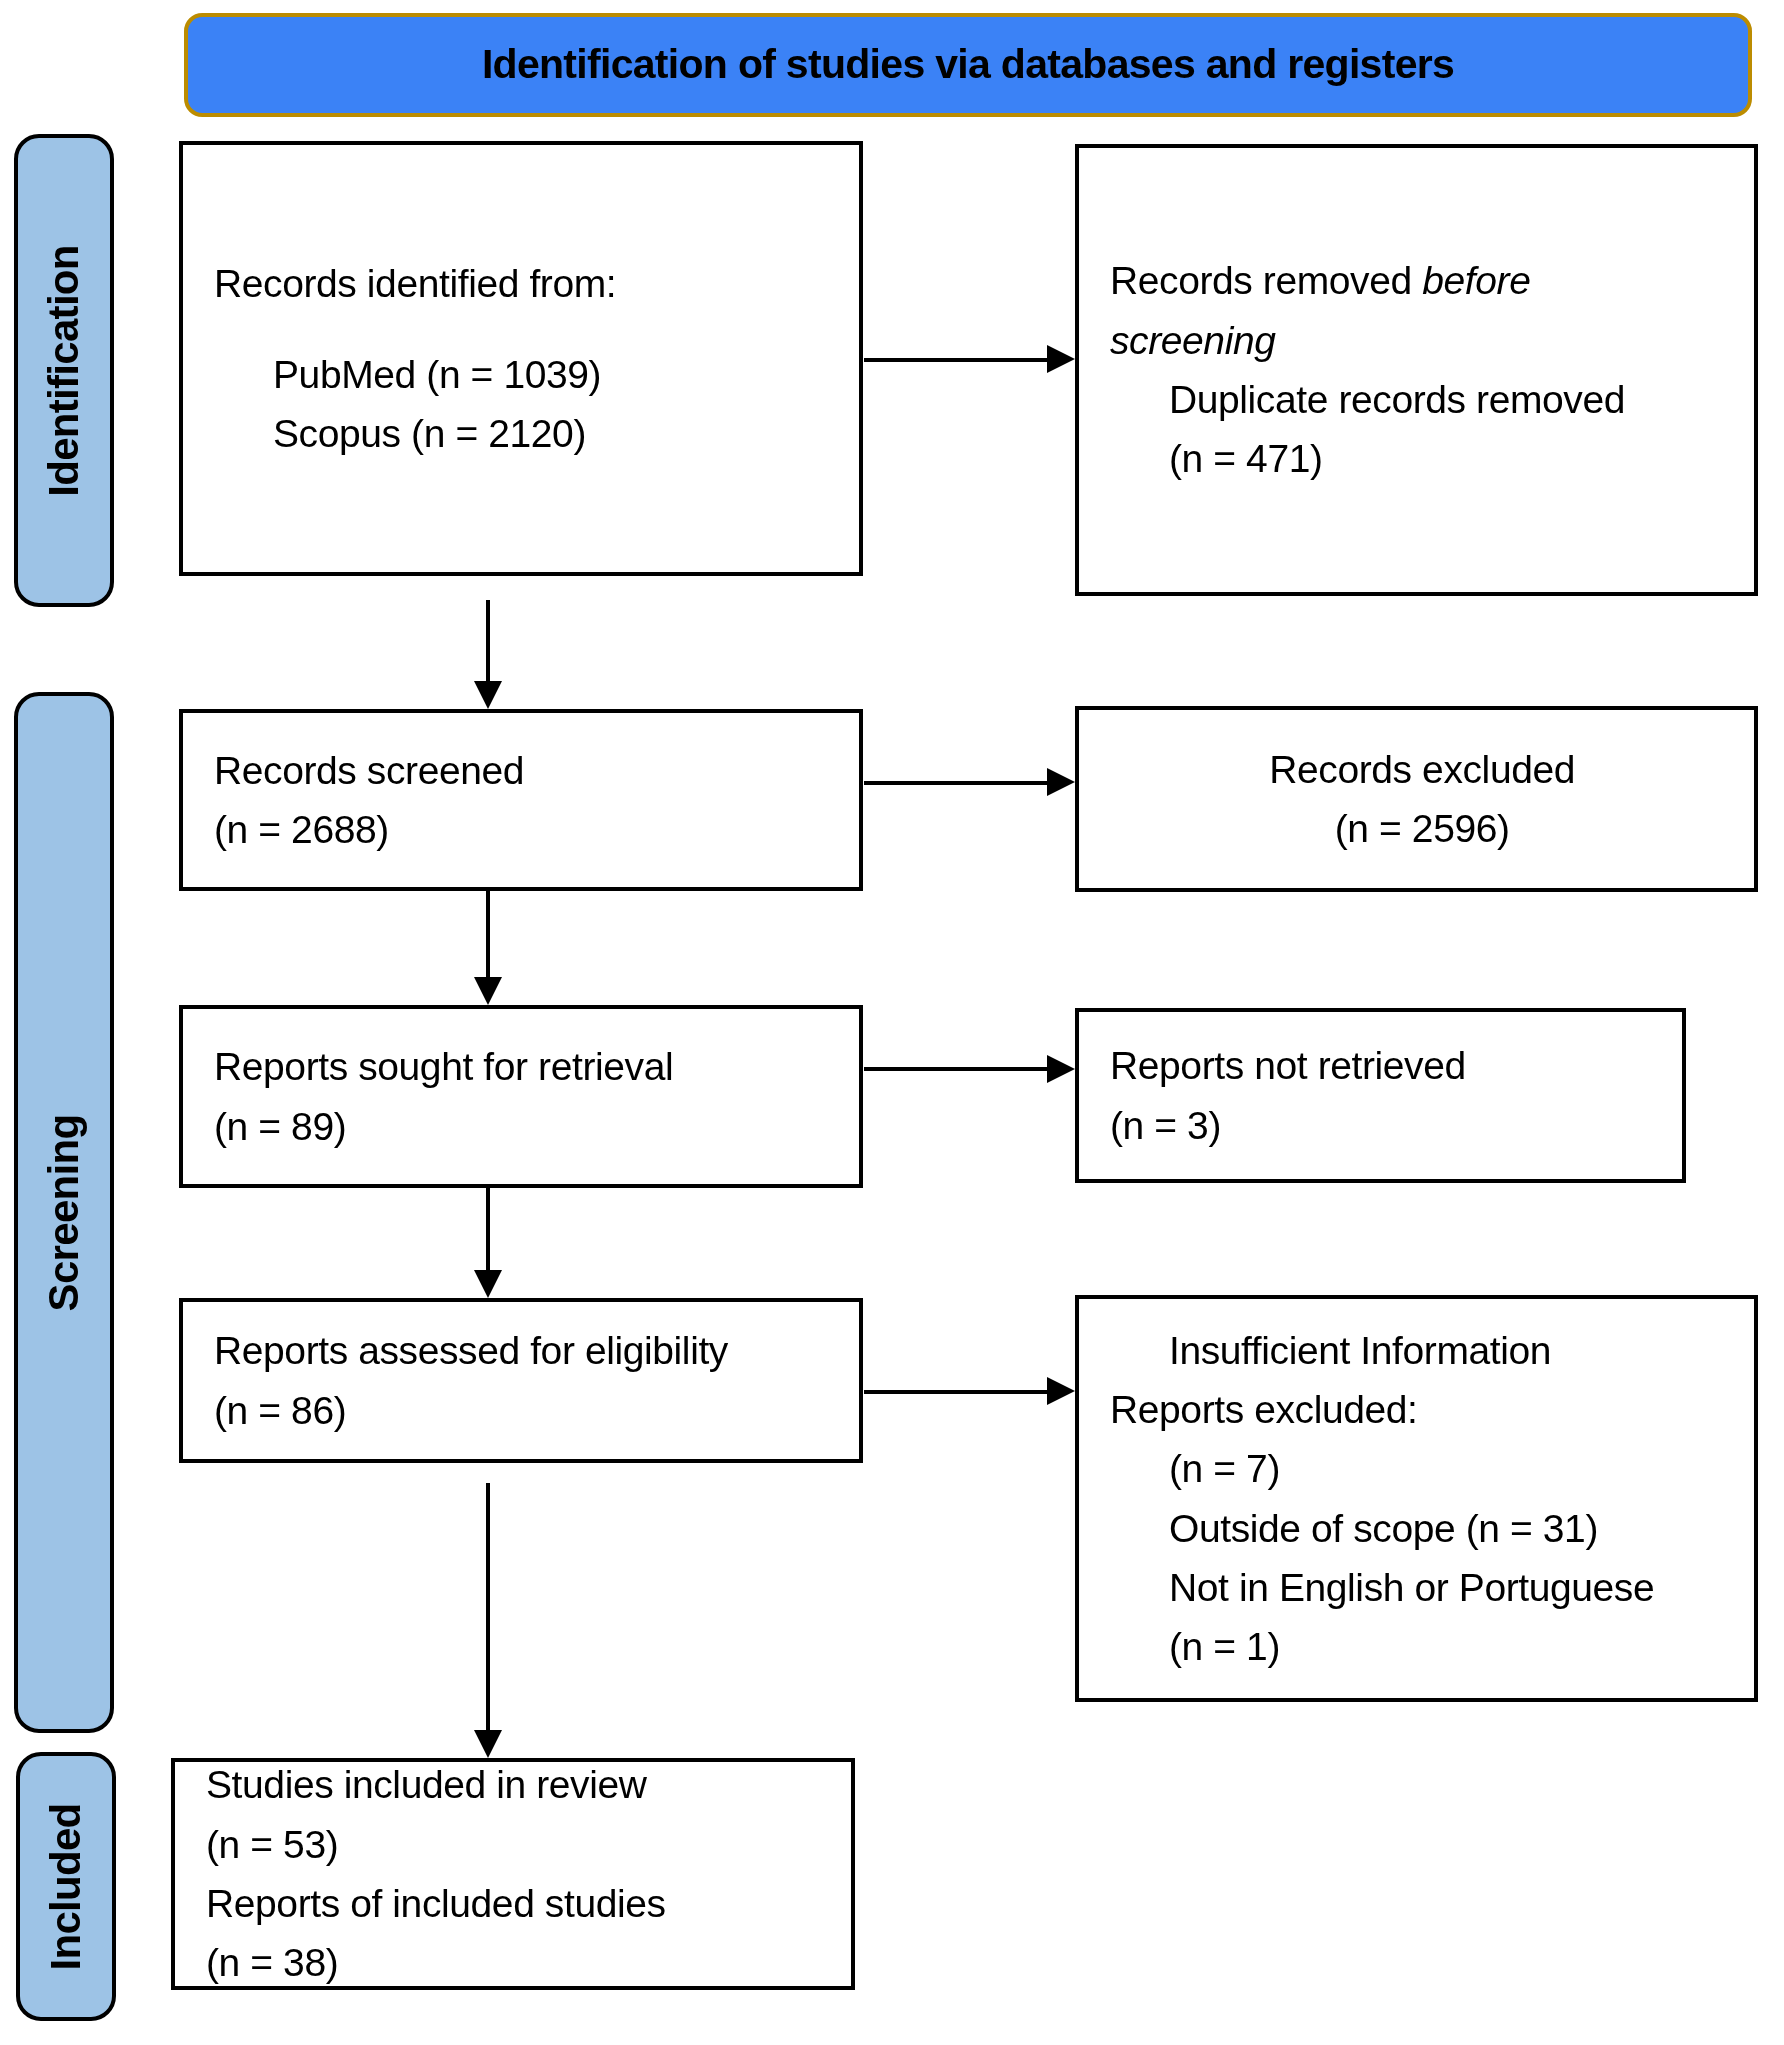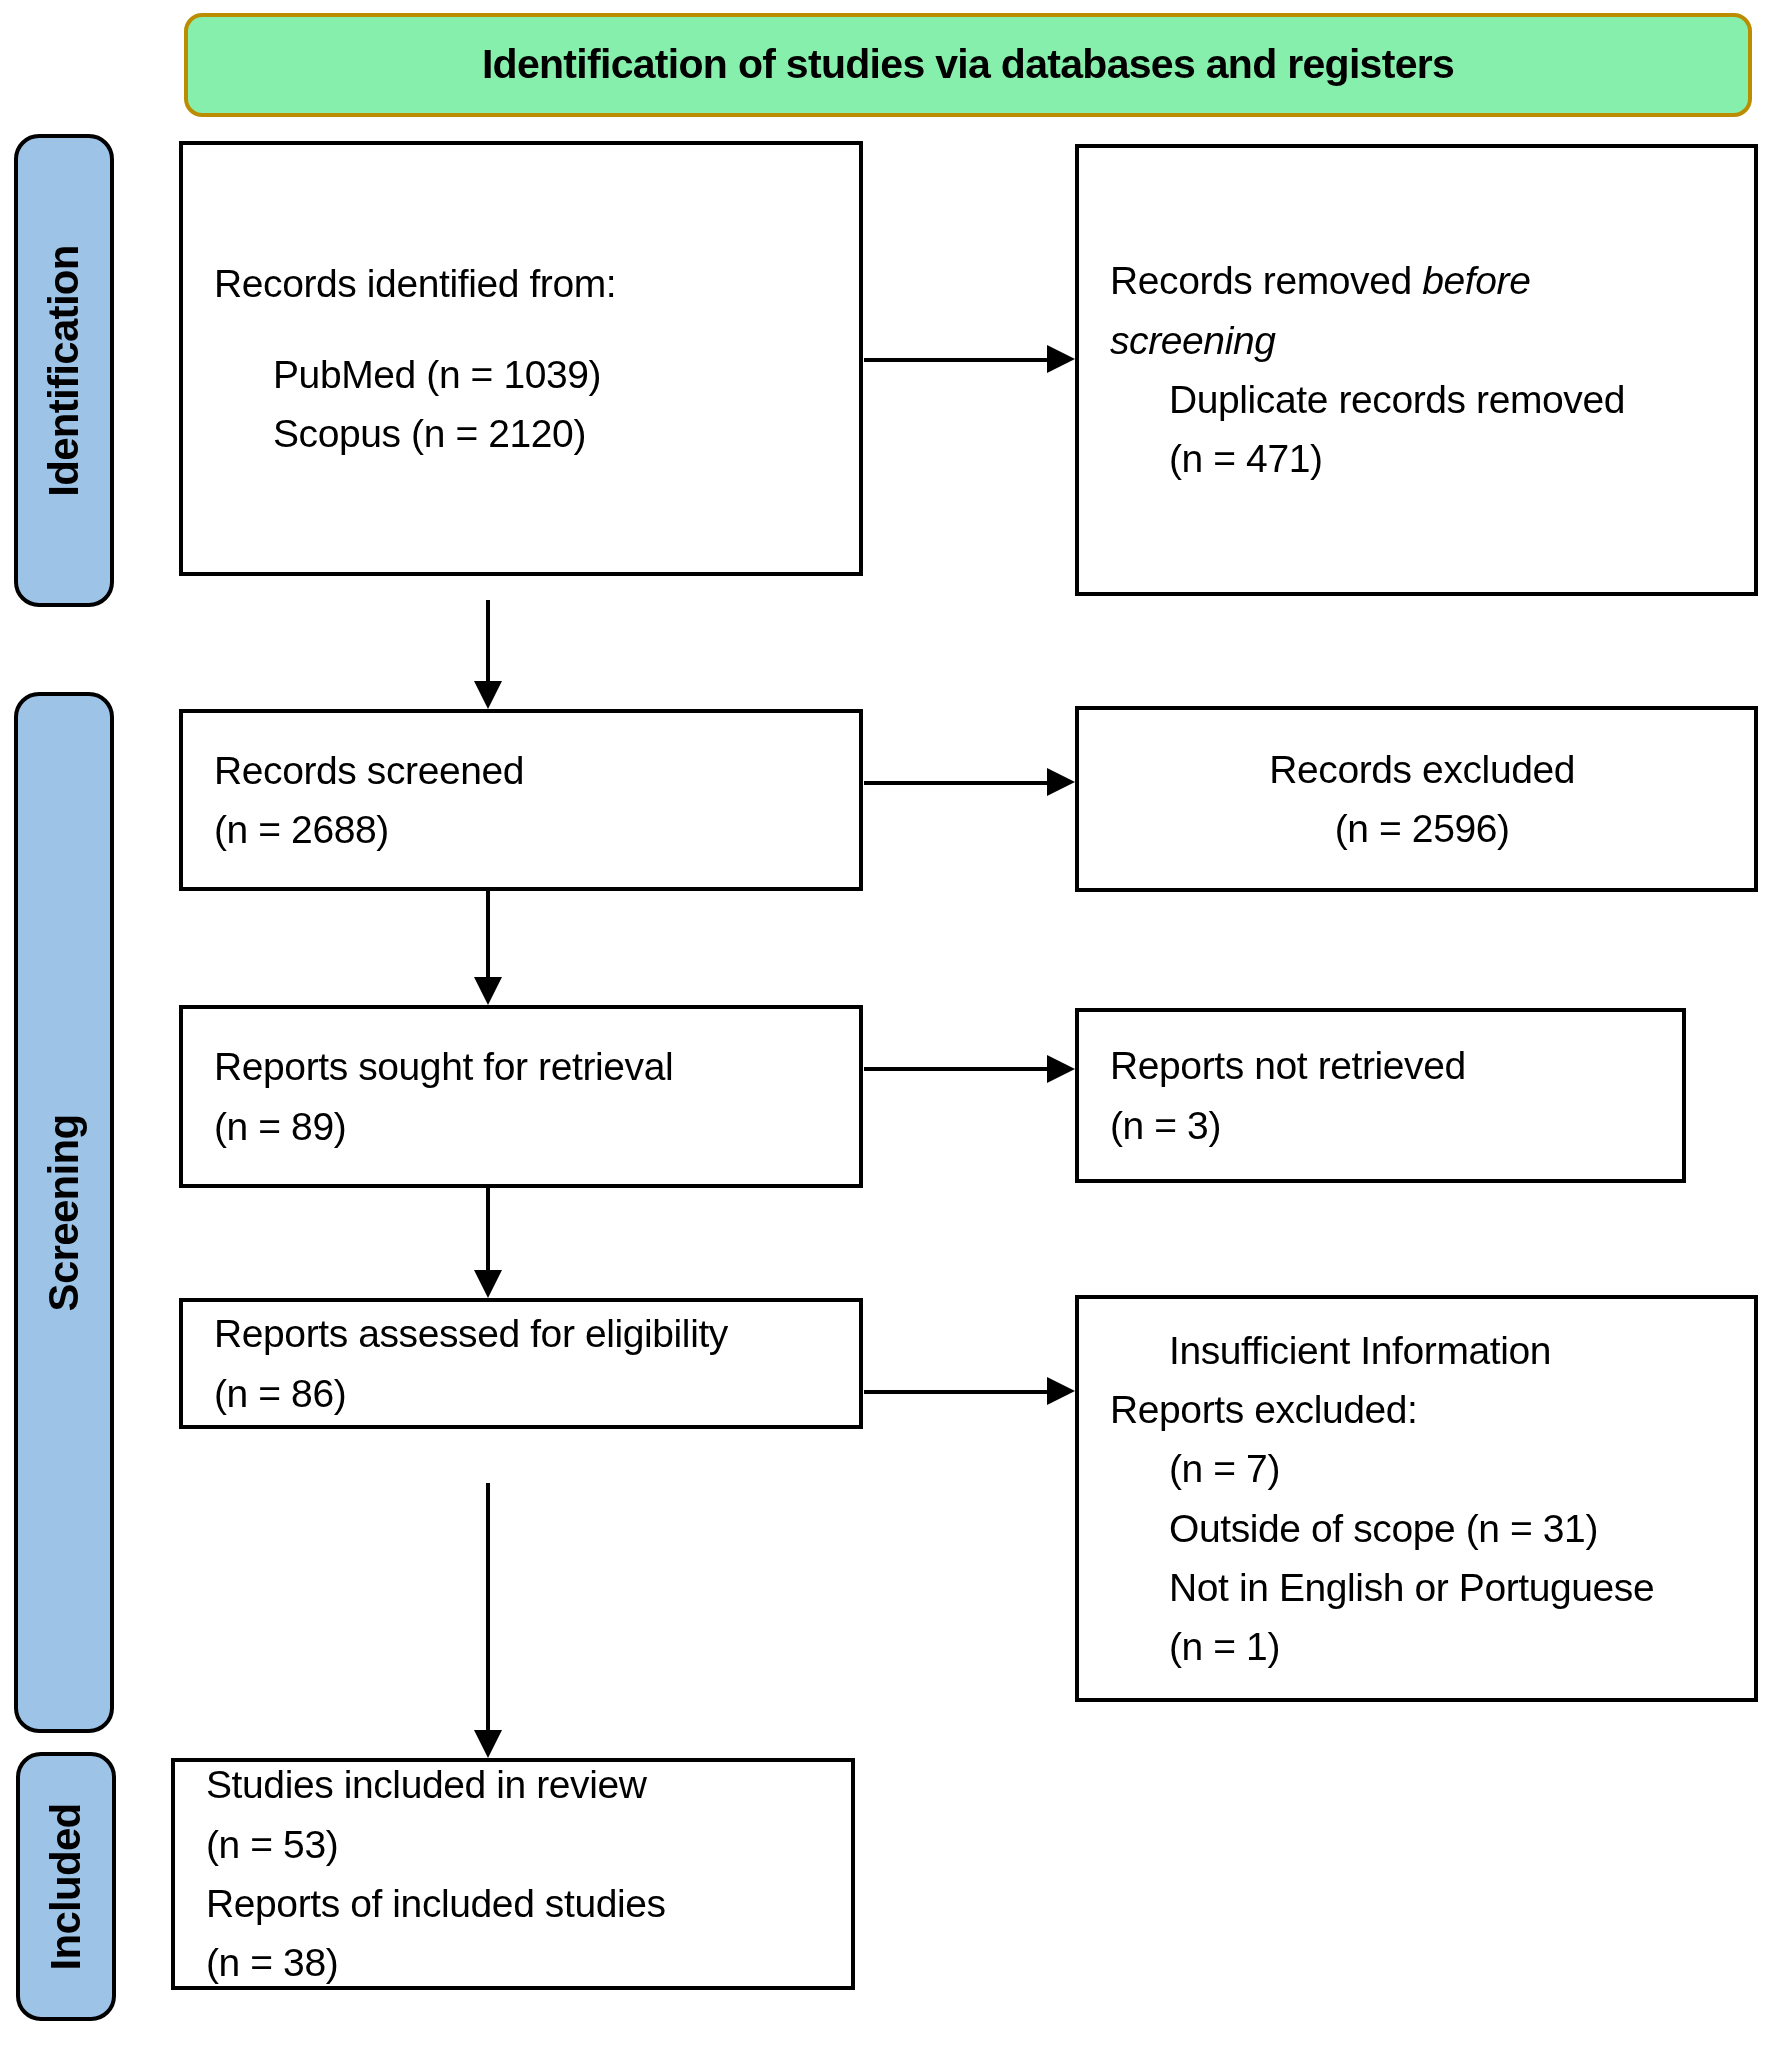--- a/index.html
+++ b/index.html
@@ -5,21 +5,21 @@
   html,body{margin:0;padding:0;background:#ffffff;}
   .canvas{
     position:relative;width:1784px;height:2046px;background:#ffffff;
     font-family:"Liberation Sans", sans-serif;color:#000;
   }
   *{box-sizing:border-box;}
 
   
   .banner{
     position:absolute;left:184px;top:12.7px;width:1568px;height:104px;
-    background:#86efac;border:4.9px solid #BC8C00;border-radius:18.3px;
+    background:#3b82f6;border:4.9px solid #BC8C00;border-radius:18.3px;
     display:flex;align-items:center;justify-content:center;
     font-weight:bold;font-size:41px;letter-spacing:-0.7px;
   }
 
   
   .stage{
     position:absolute;background:#9DC3E6;border:4.2px solid #000;border-radius:25px;
     display:flex;align-items:center;justify-content:center;
     font-weight:bold;font-size:42px;letter-spacing:-0.7px;
   }
@@ -35,21 +35,21 @@
     font-size:39px;line-height:1.52;letter-spacing:-0.4px;
   }
   .fbox .line{padding-left:31px;padding-right:19.7px;}
   .fbox .line.ind{padding-left:80px;margin-left:10px;}
   .fbox .line.gap{margin-top:32px;}
   .it{font-style:italic;}
 
   #box-l1{left:179px;top:141px;width:684px;height:435px;}
   #box-l2{left:179px;top:709px;width:684px;height:182px;}
   #box-l3{left:179px;top:1005px;width:684px;height:183px;}
-  #box-l4{left:179px;top:1298px;width:684px;height:131px;}
+  #box-l4{left:179px;top:1298px;width:684px;height:165px;}
   #box-l5{left:171px;top:1758px;width:684px;height:232px;}
   #box-r1{left:1075px;top:144px;width:683px;height:452px;}
   #box-r2{left:1075px;top:706px;width:683px;height:186px;text-align:center;}
   #box-r3{left:1075px;top:1008px;width:611px;height:175px;}
   #box-r4{left:1075px;top:1295px;width:683px;height:407px;}
 
   
   .vline{position:absolute;width:4.2px;background:#000;}
   .vhead{position:absolute;width:0;height:0;
     border-left:14.8px solid transparent;border-right:14.8px solid transparent;

